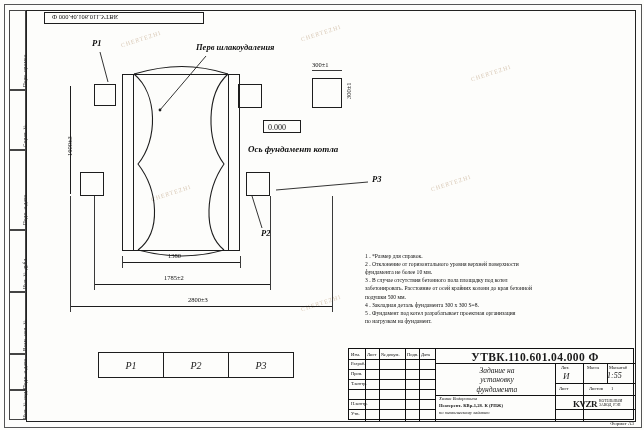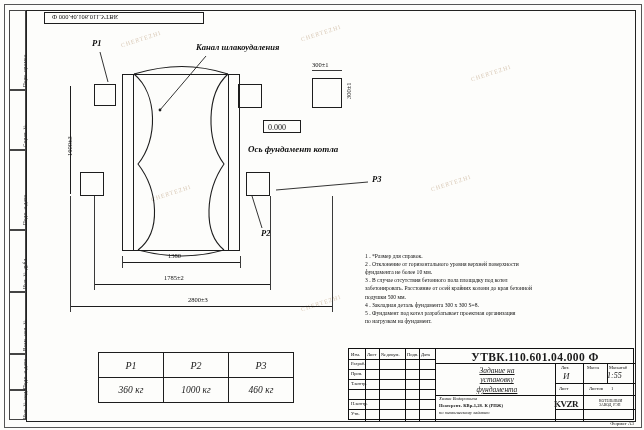--- a/index.html
+++ b/index.html
@@ -119,21 +119,21 @@
     <line x1="262" y1="228" x2="252" y2="196" stroke="#1d1d1d" stroke-width="0.9"></line>
     <line x1="368" y1="182" x2="276" y2="190" stroke="#1d1d1d" stroke-width="0.9"></line>
     <line x1="206" y1="56" x2="160" y2="110" stroke="#1d1d1d" stroke-width="0.9"></line>
     <circle cx="160" cy="110" r="1.4" fill="#1d1d1d"></circle>
   </svg>
 
   <div class="lbl-b" style="left:92px;top:38px;">Р1</div>
   <div class="lbl-b" style="left:261px;top:228px;">Р2</div>
   <div class="lbl-b" style="left:372px;top:174px;">Р3</div>
 
-  <div class="lbl-b" style="left:196px;top:42px;font-size:8.5px;">Канал шлакоудаления</div>
+  <div class="lbl-b" style="left:196px;top:42px;font-size:8.5px;">Перв шлакоудаления</div>
   <div class="lbl-b" style="left:248px;top:144px;font-size:9px;">Ось фундамент котла</div>
 
   <div class="box" style="left:263px;top:120px;width:38px;height:13px;"></div>
   <div class="dimtxt" style="left:268px;top:123px;font-size:8px;">0.000</div>
 
   <div class="ln vl" style="left:70px;top:86px;height:108px;"></div>
   <div class="dimtxt" style="left:66px;top:156px;transform:rotate(-90deg);transform-origin:left top;">1600±3</div>
 
   <div class="ln hl" style="left:122px;top:262px;width:118px;"></div>
   <div class="ln vl thin" style="left:122px;top:256px;height:12px;"></div>
@@ -167,25 +167,20 @@
     <div>по нагрузкам на фундамент.</div>
   </div>
 
   <table id="loads">
     <tbody>
         <tr>
       <td>Р1</td>
       <td>Р2</td>
       <td>Р3</td>
     </tr>
-    <tr class="vals">
-      <td>360 кг</td>
-      <td>1000 кг</td>
-      <td>460 кг</td>
-    </tr>
   </tbody>
     </table>
 
   <div id="stamp">
 
     <div class="g" style="left:86px;top:0;width:1px;height:72px;"></div>
     <div class="g" style="left:206px;top:14px;width:1px;height:58px;"></div>
     <div class="g" style="left:234px;top:14px;width:1px;height:20px;"></div>
     <div class="g" style="left:258px;top:14px;width:1px;height:20px;"></div>
     <div class="g" style="left:234px;top:34px;width:1px;height:38px;"></div>
@@ -213,39 +208,39 @@
     <div class="cell" style="left:72px;top:3px;">Дата</div>
 
     <div class="cell" style="left:2px;top:12px;">Разраб.</div>
     <div class="cell" style="left:2px;top:22px;">Пров.</div>
     <div class="cell" style="left:2px;top:32px;">Т.контр.</div>
     <div class="cell" style="left:2px;top:52px;">Н.контр.</div>
     <div class="cell" style="left:2px;top:62px;">Утв.</div>
 
     <div class="code">УТВК.110.601.04.000  Ф</div>
 
-    <div class="title" style="white-space:pre-line;text-decoration:underline;">Задание на
+    <div class="title" style="white-space:pre-line;">Задание на
 установку
 фундамента</div>
 
     <div class="cell" style="left:212px;top:16px;">Лит.</div>
     <div class="cell" style="left:238px;top:16px;">Масса</div>
     <div class="cell" style="left:260px;top:16px;">Масштаб</div>
 
     <div class="big" style="left:214px;top:22px;">И</div>
     <div class="big" style="left:258px;top:22px;font-size:8px;">1:55</div>
 
     <div class="cell" style="left:210px;top:37px;">Лист</div>
     <div class="cell" style="left:240px;top:37px;">Листов</div>
     <div class="cell" style="left:262px;top:37px;">1</div>
 
     <div class="cell" style="left:90px;top:47px;font-style:italic;">Химик Водоротина</div>
     <div class="cell" style="left:90px;top:54px;font-weight:bold;">Неатерент- КВр-1,28- К (РПЖ)</div>
     <div class="cell" style="left:90px;top:61px;font-style:italic;">по техническому заданию</div>
 
-    <div class="logo" style="left:205px;top:50px;font-family:Liberation Serif, serif;">KVZR</div>
+    <div class="logo" style="left:224px;top:50px;font-family:Liberation Serif, serif;">KVZR</div>
     <div class="logosub" style="left:250px;top:50px;white-space:pre-line;">КОТЕЛЬНЫЙ
 ЗАВОД, РЭП</div>
   </div>
 
   <div class="fmt" style="right:10px;top:421px;">Формат А3</div>
 
 </div>
 
 </body></html>

